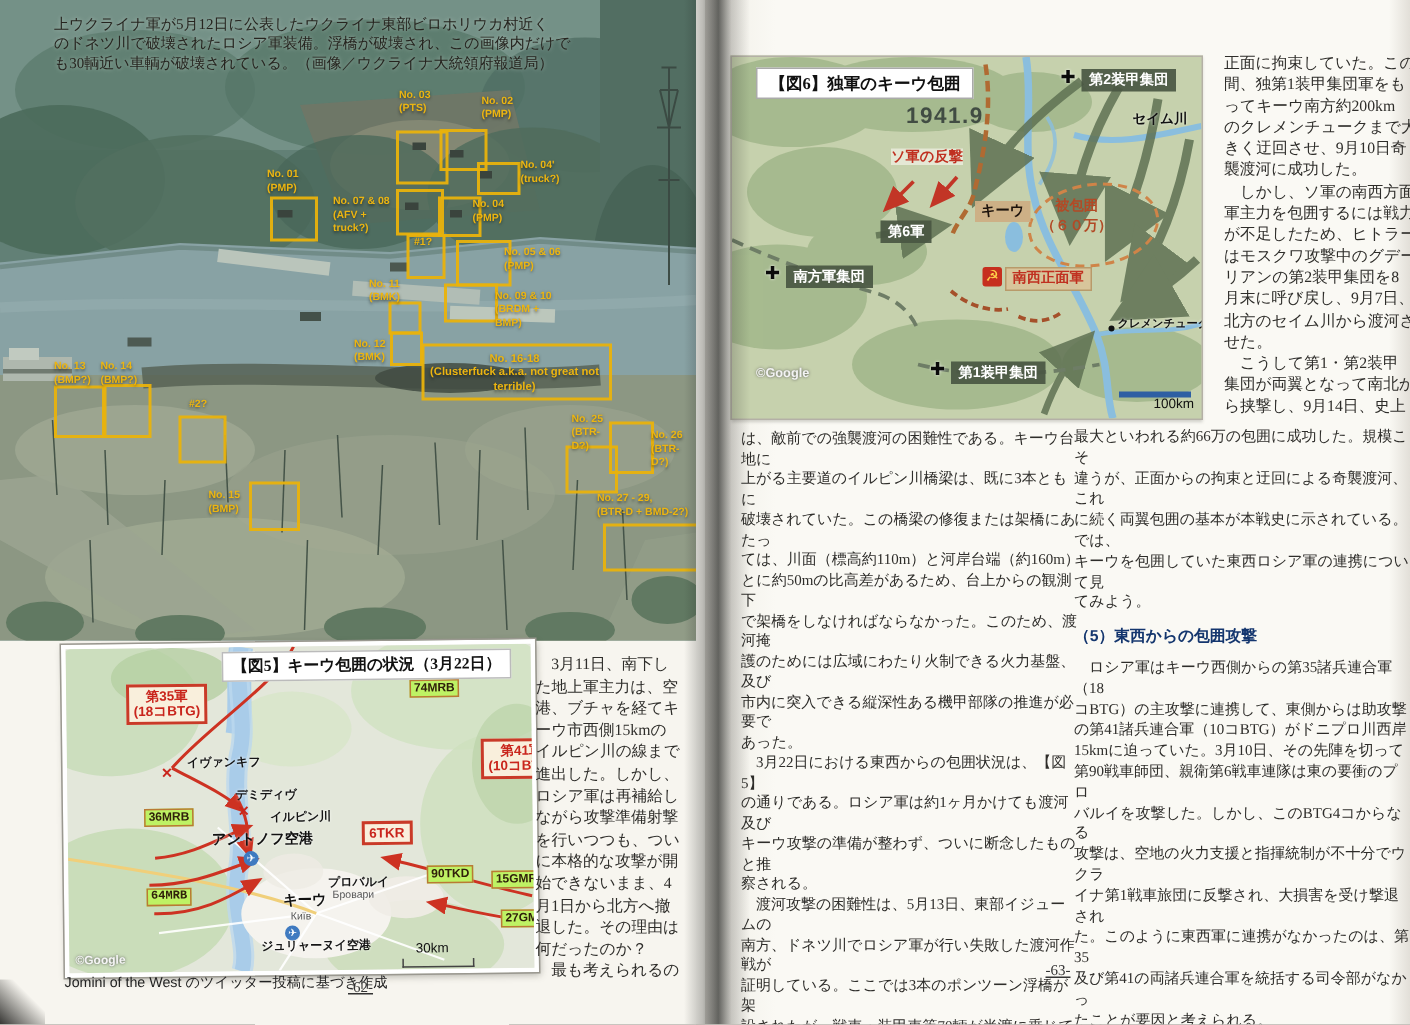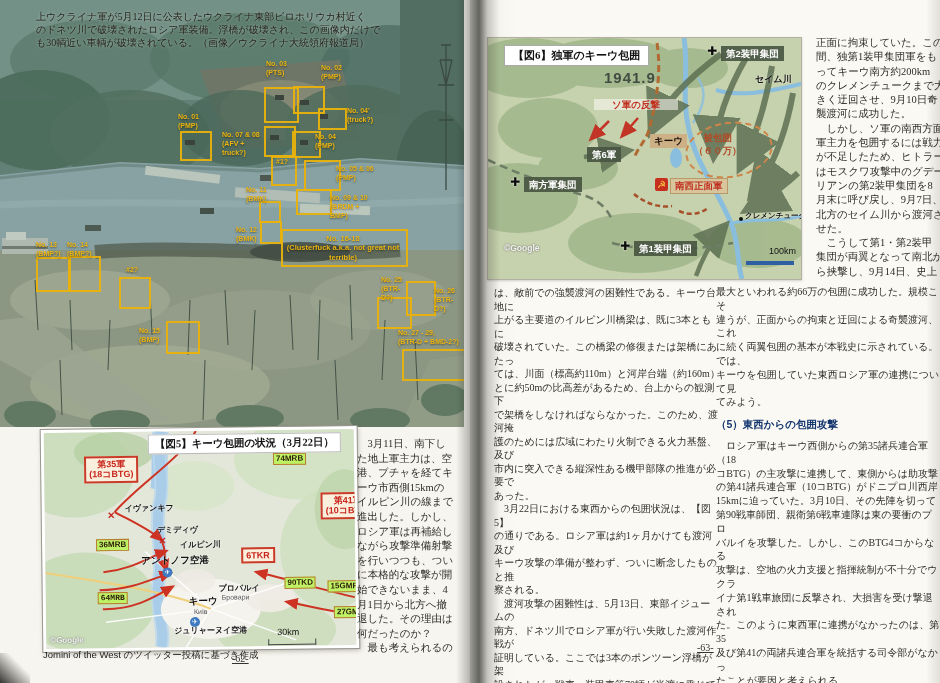--- a/index.html
+++ b/index.html
@@ -53,32 +53,32 @@
   .fig6{position:absolute;left:487px;top:37px;width:313px;height:241px;overflow:hidden;
         background:#c6d1ad;border:1px solid #b4b0a6;box-shadow:0 1px 2px rgba(80,80,70,.25);}
   .fig6 svg{position:absolute;left:0;top:0;}
   .fig-title6{position:absolute;left:16px;top:7px;background:#fff;border:1px solid #aaa;
         padding:2px 8px;font:bold 11px "Liberation Serif",serif;color:#111;white-space:nowrap;}
   .m6-dark{background:rgba(73,86,66,.92);color:#fff;font:bold 9.5px/1.4 "Liberation Sans",sans-serif;padding:1px 5px;}
   .m6-cross{color:#0b0b0b;font:bold 12px/1 "DejaVu Sans",sans-serif;text-shadow:0 0 2px rgba(255,255,255,.85);}
   .m6-year{color:#37413b;font:bold 15px/1 "Liberation Sans",sans-serif;opacity:.9;letter-spacing:1px;}
   .m6-place{color:#111;font:bold 9px/1.1 "Liberation Sans",sans-serif;text-shadow:0 0 2px rgba(255,255,255,.8);}
   .m6-place-sm{color:#111;font:bold 7.5px/1.1 "Liberation Sans",sans-serif;text-shadow:0 0 2px rgba(255,255,255,.8);}
-  .m6-sov{color:#c03020;background:rgba(255,252,245,.55);font:bold 9.5px/1.2 "Liberation Sans",sans-serif;padding:0 18px;}
+  .m6-sov{color:#c03020;background:rgba(255,252,245,.55);font:bold 9.5px/1.2 "Liberation Sans",sans-serif;padding:0 0;}
   .m6-kyiv{background:rgba(206,174,132,.95);color:#1d130c;font:bold 9.5px/1.3 "Liberation Sans",sans-serif;padding:1px 4px;}
   .m6-pocket{color:#b24a26;font:bold 9.5px/1.35 "Liberation Sans",sans-serif;text-align:center;white-space:pre-line;}
   .m6-ring{position:absolute;left:197px;top:84px;width:84px;height:52px;border:2px dashed #cf8448;
            border-radius:50%;transform:rotate(-8deg);}
   .m6-tan{background:rgba(217,196,154,.95);color:#c03020;font:bold 9.5px/1.3 "Liberation Sans",sans-serif;
           padding:1px 4px;border:1px solid #b89a6a;}
   .m6-sickle{width:13px;height:13px;background:#c62f1e;color:#ffd24a;border-radius:2px;
           font-size:10px;line-height:13px;text-align:center;}
   .m6-dot{width:4px;height:4px;background:#111;border-radius:50%;}
   .m6-copy{color:#f3f3f3;font:bold 8.5px/1 "Liberation Sans",sans-serif;text-shadow:0 0 2px #555;}
-  .m6-scale{color:#111;font:9px/1 "Liberation Sans",sans-serif;}
+  .m6-scale{color:#111;font:9px/1 "Liberation Sans",sans-serif;margin-top:18px;}
   .m6-scalebar{width:48px;height:4px;background:#2e5fa3;}
   .rp-col-top{position:absolute;left:816px;top:36px;width:130px;
       font:10.5px/14.3px "Liberation Serif",serif;color:#2e2d2a;white-space:pre-line;}
   .rp-col-left{position:absolute;left:494px;top:286px;width:226px;
       font:10px/13.5px "Liberation Serif",serif;color:#2e2d2a;white-space:pre-line;}
   .rp-col-right{position:absolute;left:716px;top:285px;width:226px;
       font:10px/13.8px "Liberation Serif",serif;color:#2e2d2a;}
   .rp-col-right .txt{white-space:pre-line;}
   .rp-heading{color:#14366e;font-weight:bold;font-size:10.5px;margin:9px 0 7px 0;
       font-family:"Liberation Sans",sans-serif;}

